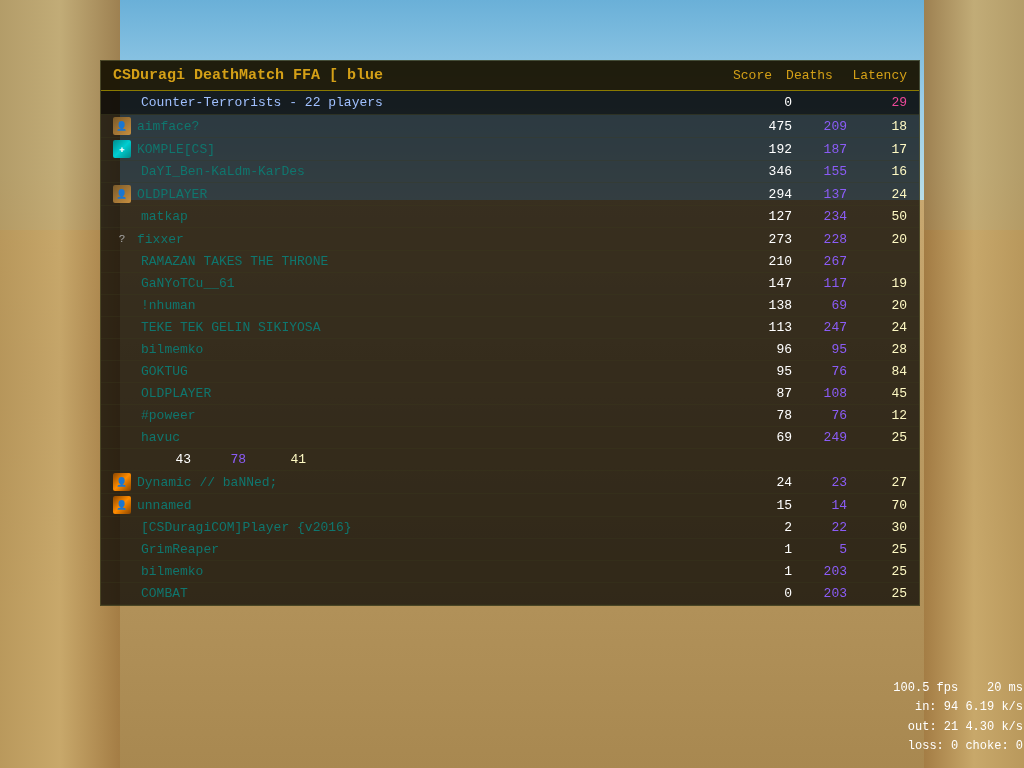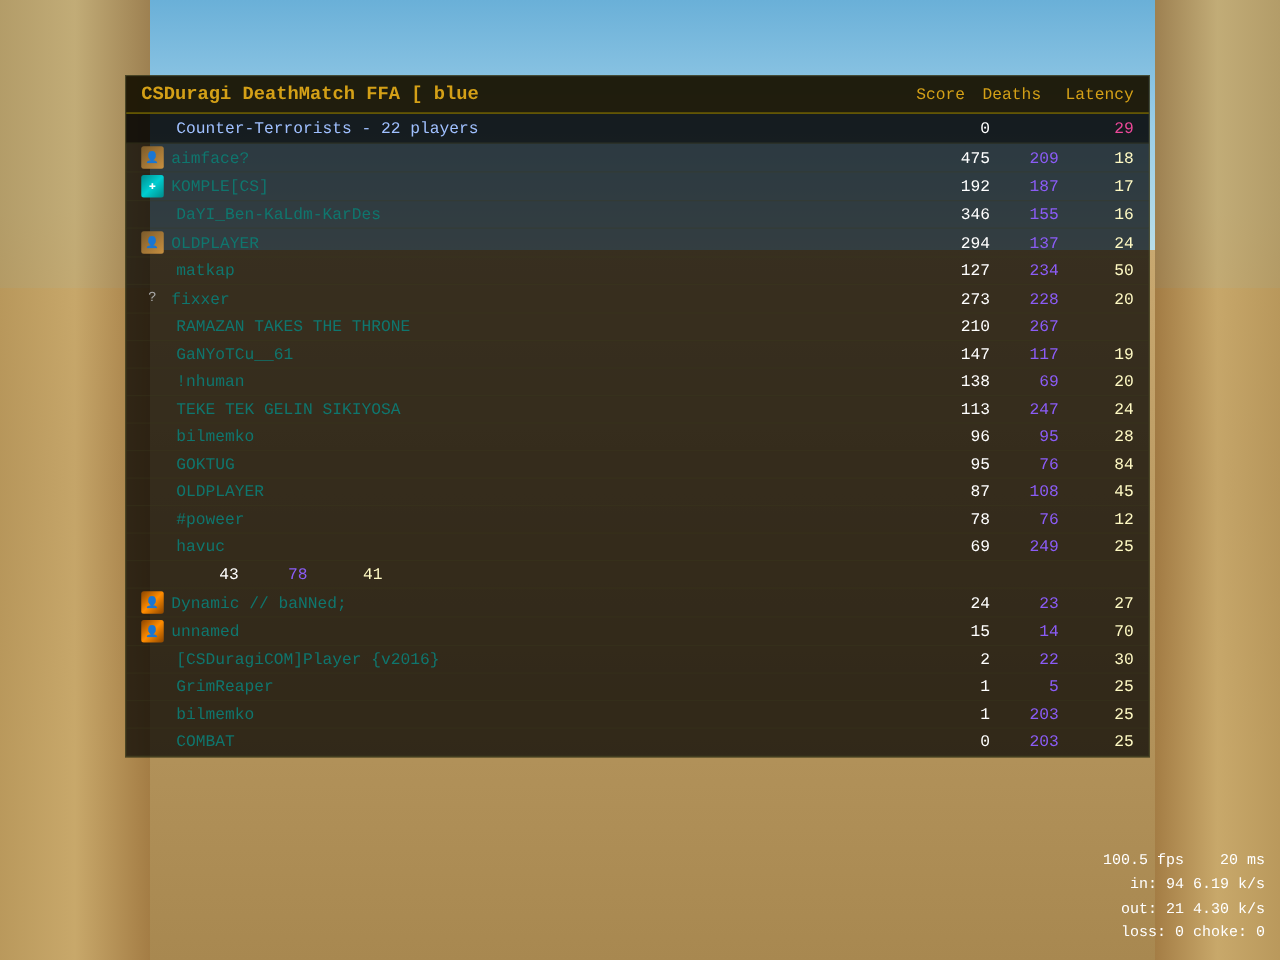--- a/index.html
+++ b/index.html
@@ -135,21 +135,21 @@
       flex: 1;
     }
 
     .player-score { color: #ffffff; font-size: 13px; width: 50px; text-align: right; }
     .player-deaths { color: #8b5cf6; font-size: 13px; width: 55px; text-align: right; }
     .player-latency { color: #fef9c3; font-size: 13px; width: 60px; text-align: right; font-family: Liberation Mono, monospace; }
 
     .fps-overlay {
       position: absolute;
       bottom: 12px;
-      right: 12px;
+      right: 1px;
       color: #ffffff;
       font-family: 'Courier New', Courier, monospace;
       font-size: 12px;
       text-align: right;
       z-index: 20;
       line-height: 1.6;
     }
 
     .spacer-col {
       width: 28px;

